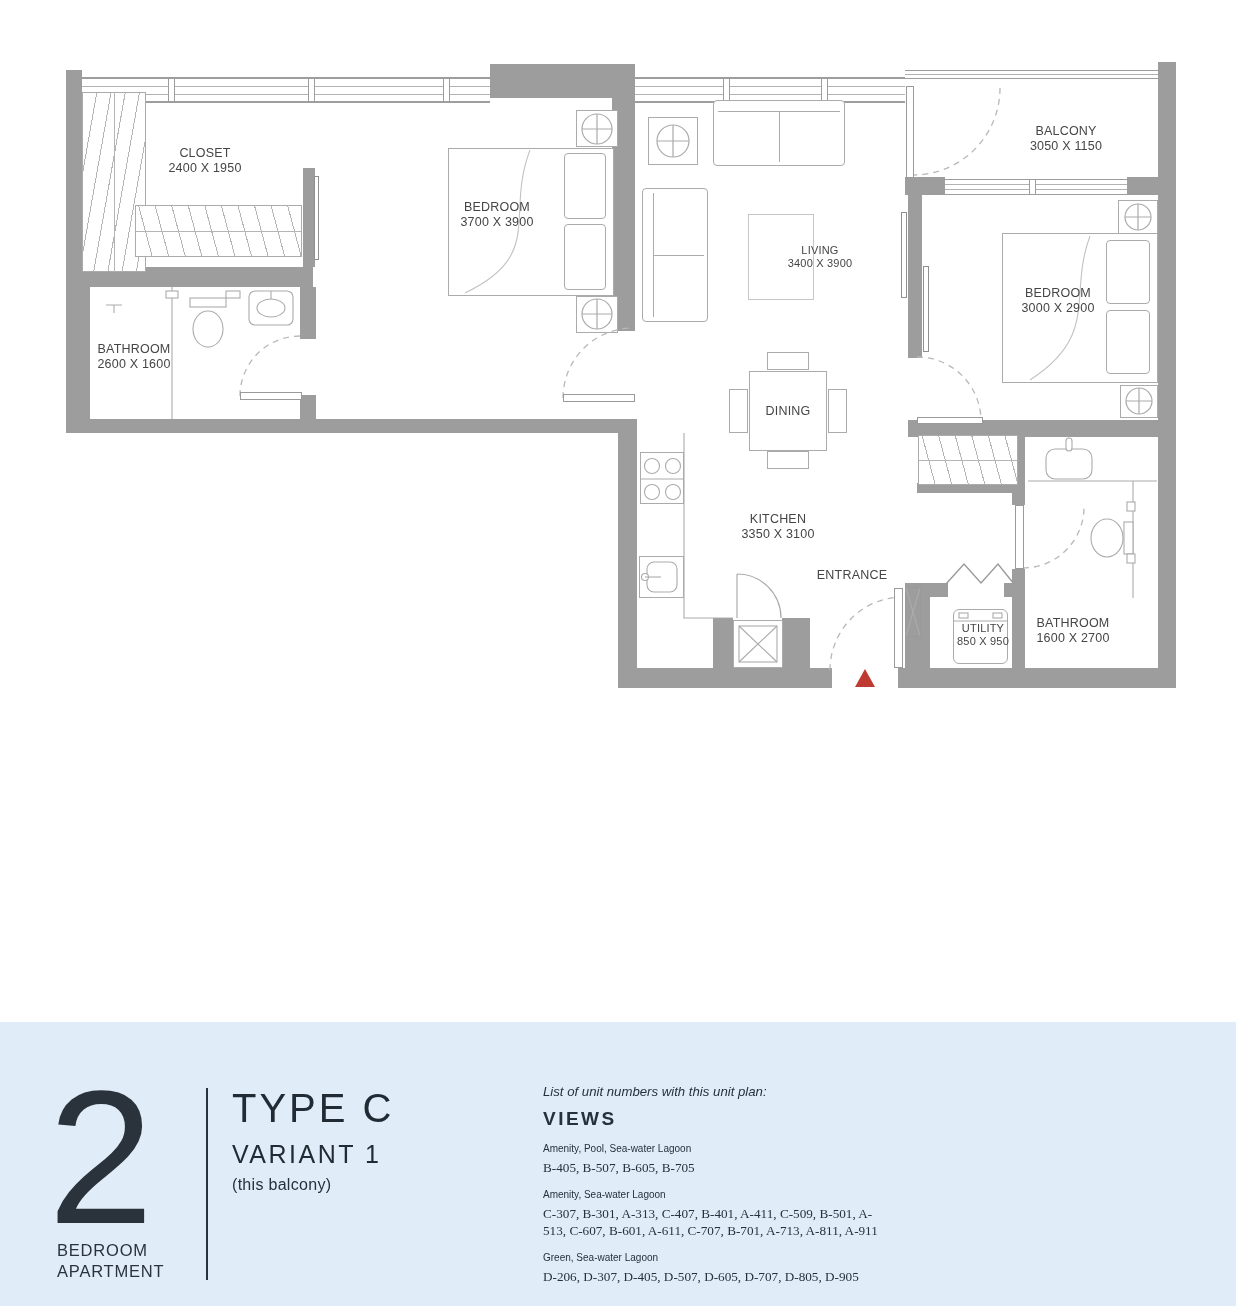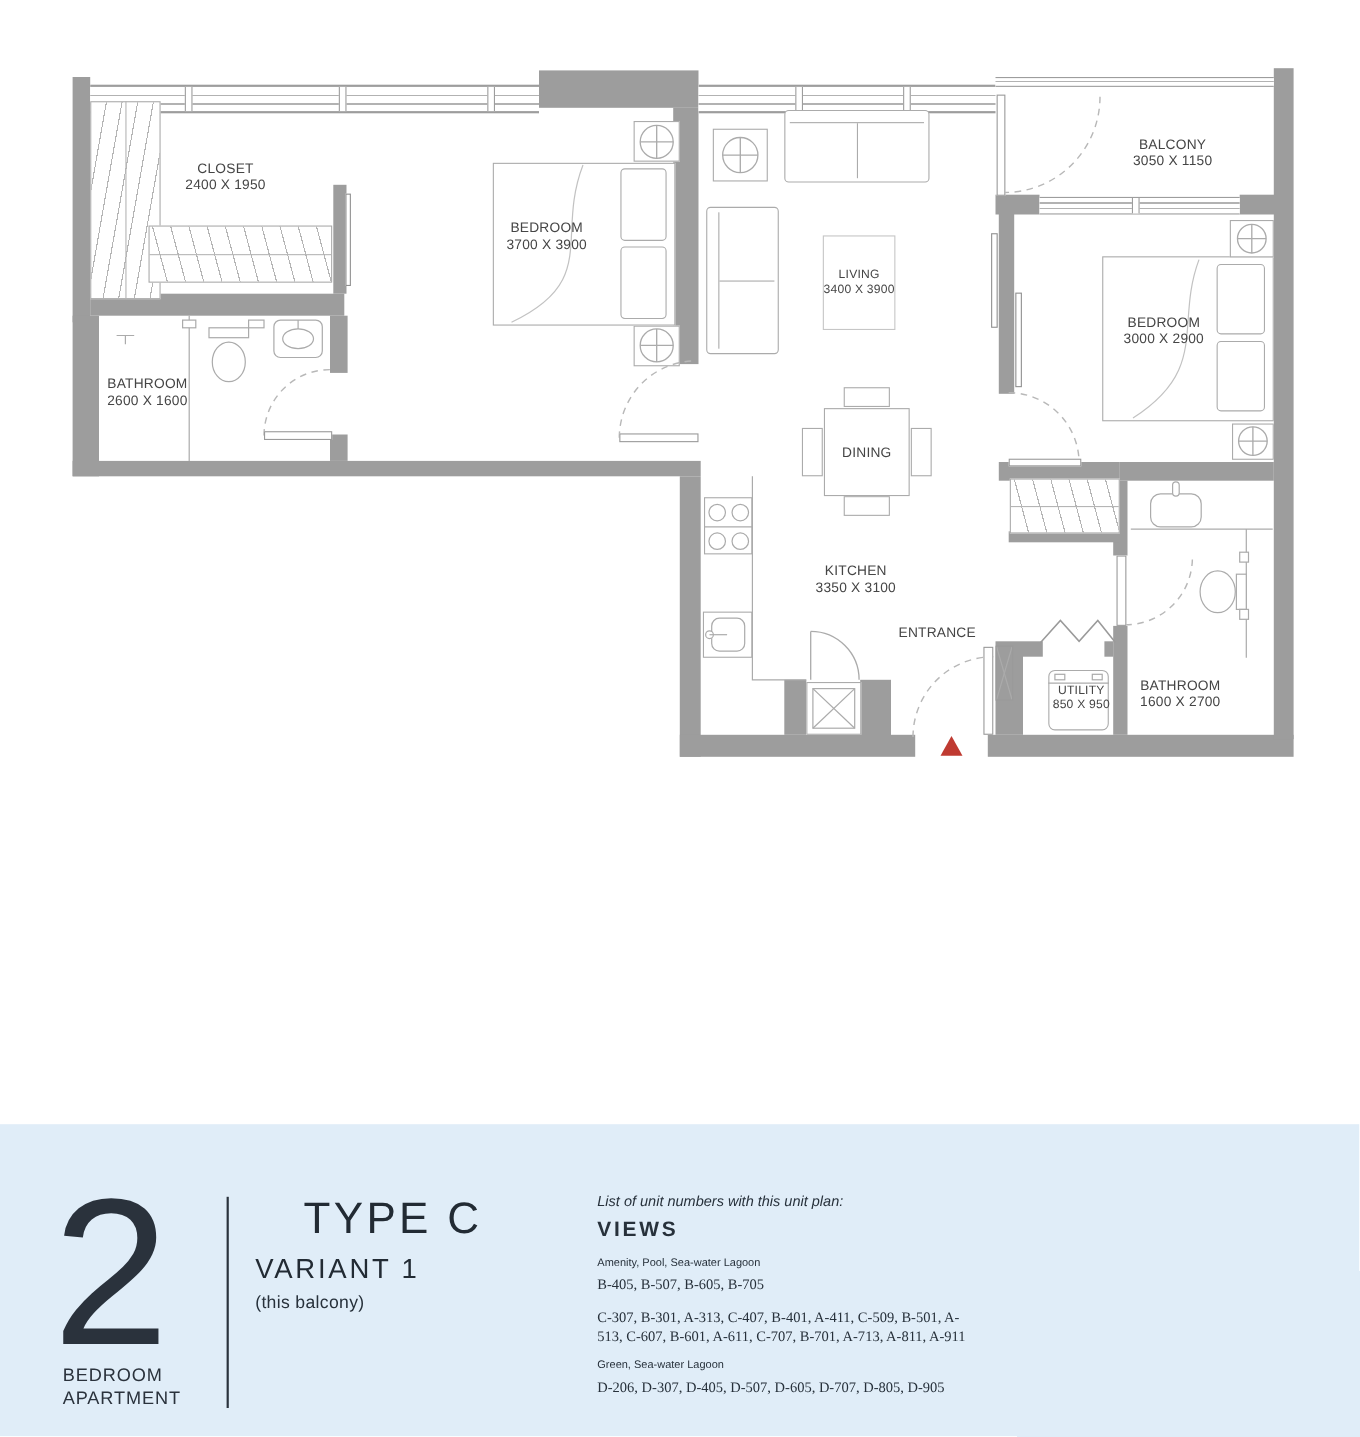--- a/index.html
+++ b/index.html
@@ -31,21 +31,21 @@
   .label{position:absolute;font-size:12.5px;line-height:1.18;color:#454545;text-align:center;letter-spacing:.2px;}
   .label.small{font-size:11px;}
   .tri{position:absolute;width:0;height:0;border-left:10px solid transparent;border-right:10px solid transparent;border-bottom:18px solid #bf3a31;}
   svg.overlay{position:absolute;left:0;top:0;pointer-events:none;}
   
   .panel{position:absolute;left:0;top:1022px;width:1236px;height:284px;background:#e0edf8;color:#27313b;}
   .bignum{position:absolute;left:48px;top:40px;font-size:190px;line-height:1;font-weight:200;color:#2a323c;}
   .bigsub{position:absolute;left:57px;top:218px;font-size:16.5px;font-weight:500;letter-spacing:.8px;line-height:1.25;color:#2a323c;}
   .vdiv{position:absolute;left:206px;top:66px;width:1.5px;height:192px;background:#2b333d;}
   .typeblock{position:absolute;left:232px;top:64px;}
-  .type-title{font-size:40px;letter-spacing:3px;color:#222b34;margin-left:44px;}
+  .type-title{font-size:40px;letter-spacing:3px;color:#222b34;}
   .type-variant{font-size:25px;letter-spacing:2.5px;margin-top:9px;color:#222b34;}
   .type-note{font-size:16px;margin-top:7px;letter-spacing:.3px;}
   .areablock{position:absolute;left:238px;top:192px;}
   .area-title{font-size:15px;font-weight:700;letter-spacing:.5px;}
   .area-line{font-size:14.2px;margin-top:5px;line-height:1.38;}
   .area-line:first-of-type{margin-top:9px;}
   .viewsblock{position:absolute;left:543px;top:62px;width:600px;}
   .views-intro{font-style:italic;font-size:13.2px;}
   .views-title{font-size:19px;font-weight:700;letter-spacing:2.5px;margin-top:9px;}
   .view-group{margin-top:13px;}
@@ -240,21 +240,21 @@
     <div class="tri" style="left:855px;top:669px"></div>
 
     <div class="label" style="left:148px;top:146px;width:114px">
       <div>CLOSET</div>
       <div>2400 X 1950</div>
     </div>
     <div class="label" style="left:438px;top:200px;width:118px">
       <div>BEDROOM</div>
       <div>3700 X 3900</div>
     </div>
-    <div class="label small" style="left:748px;top:244px;width:66px">
+    <div class="label small" style="left:787px;top:244px;width:66px">
       <div>LIVING</div>
       <div style="white-space:nowrap">3400 X 3900</div>
     </div>
     <div class="label" style="left:1004px;top:124px;width:124px">
       <div>BALCONY</div>
       <div>3050 X 1150</div>
     </div>
     <div class="label" style="left:996px;top:286px;width:124px">
       <div>BEDROOM</div>
       <div>3000 X 2900</div>
@@ -296,20 +296,21 @@
 
 
     <div class="viewsblock">
       <div class="views-intro">List of unit numbers with this unit plan:</div>
       <div class="views-title">VIEWS</div>
       <div class="view-group">
         <div class="view-name">Amenity, Pool, Sea-water Lagoon</div>
         <div class="view-units">B-405, B-507, B-605, B-705</div>
       </div>
       <div class="view-group">
+        <div class="view-name">Amenity, Sea-water Lagoon</div>
         <div class="view-units">C-307, B-301, A-313, C-407, B-401, A-411, C-509, B-501, A-513, C-607, B-601, A-611, C-707, B-701, A-713, A-811, A-911</div>
       </div>
       <div class="view-group">
         <div class="view-name">Green, Sea-water Lagoon</div>
         <div class="view-units">D-206, D-307, D-405, D-507, D-605, D-707, D-805, D-905</div>
       </div>
     </div>
   </div>
 </div>
 

